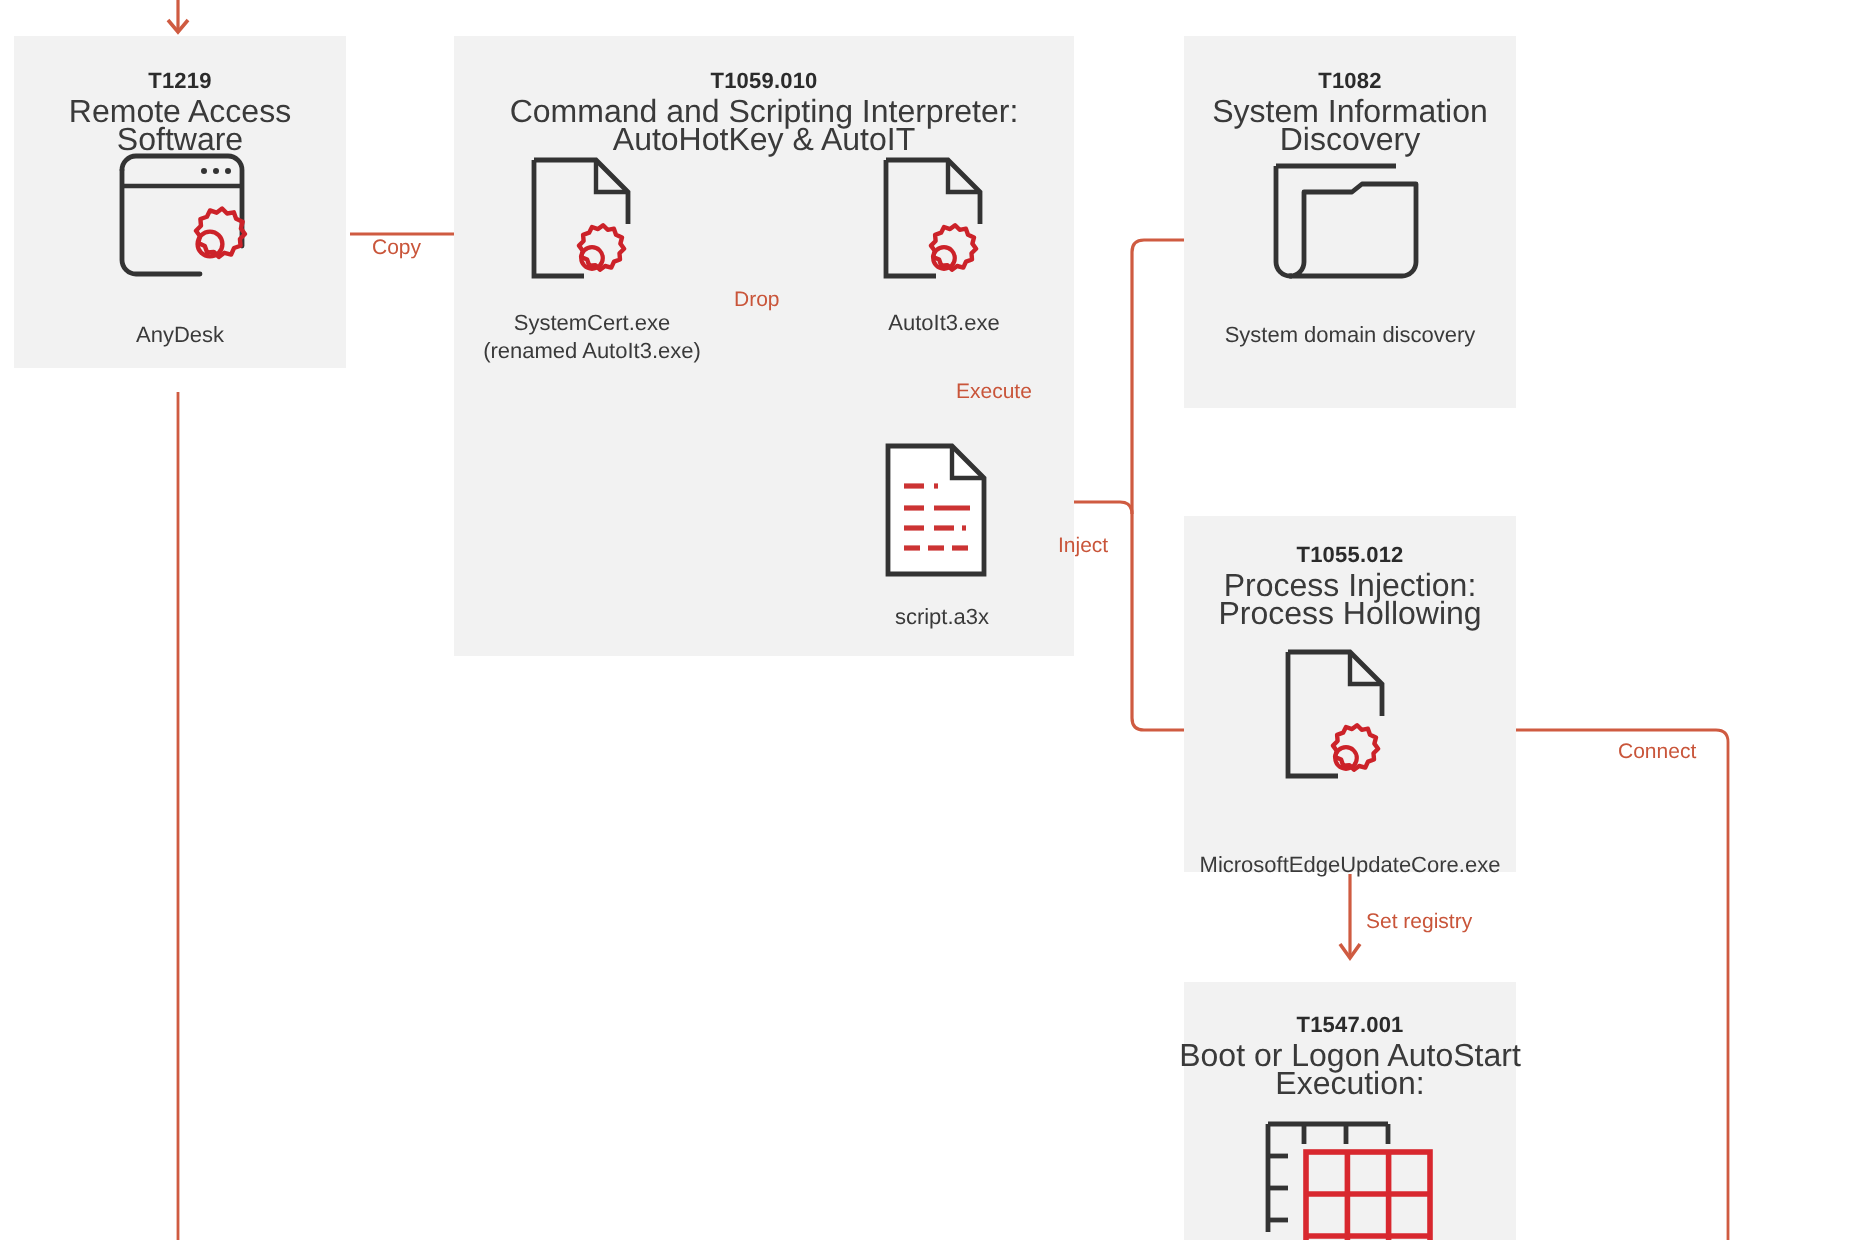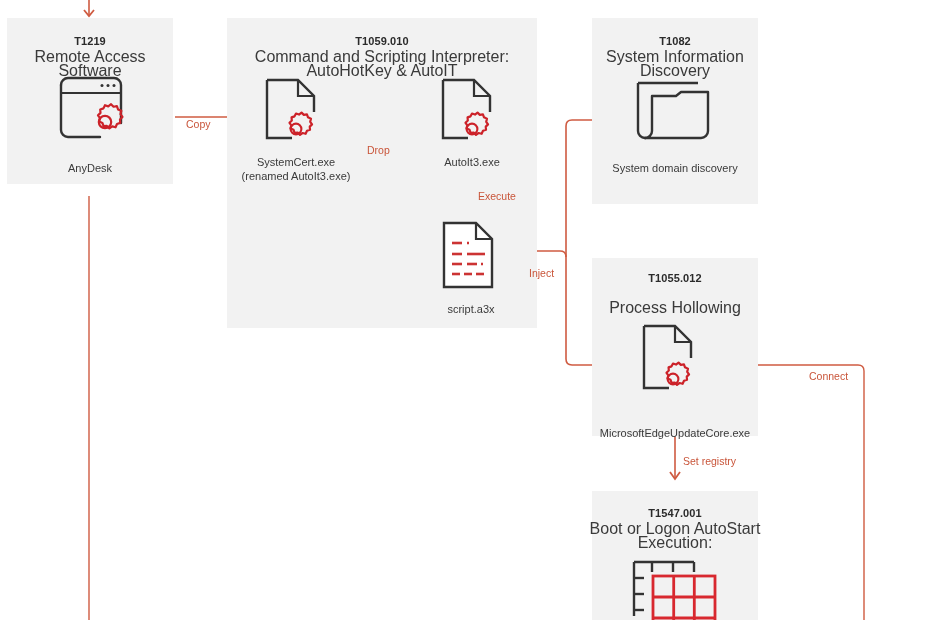--- a/index.html
+++ b/index.html
@@ -225,20 +225,21 @@
       <path d="M4,4 L64,4" fill="none" stroke="#333" stroke-width="2.4"></path>
       <path d="M4,4 L4,52 a7,7 0 0 0 7,7 L12,59" fill="none" stroke="#333" stroke-width="2.4"></path>
       <path d="M11,59 a7,7 0 0 0 7,-7 L18,17 L42,17 L47,13 L74,13 L74,52 a7,7 0 0 1 -7,7 L11,59 Z" fill="none" stroke="#333" stroke-width="2.4" stroke-linejoin="round"></path>
     </svg>
   </div>
   <div class="node-caption" style="left:592px; top:161px; width:166px;">System domain discovery</div>
 
   <div class="panel" style="left:592px; top:258px; width:166px; height:178px;">
   </div>
   <div class="panel-title" style="left:592px; top:272px; width:166px;">T1055.012</div>
+  <div class="panel-sub" style="left:592px; top:287px; width:166px;">Process Injection:</div>
   <div class="panel-sub" style="left:592px; top:301px; width:166px;">Process Hollowing</div>
 
   <div class="icon" style="left:639px; top:322px; width:68px; height:78px;">
     <svg width="68" height="78" viewBox="0 0 68 78">
       <path d="M5,4 L36,4 L52,20 L52,36" fill="none" stroke="#333" stroke-width="2.4" stroke-linejoin="miter"></path>
       <path d="M5,4 L5,66 L30,66" fill="none" stroke="#333" stroke-width="2.4"></path>
       <path d="M36,4 L36,20 L52,20" fill="none" stroke="#333" stroke-width="2.2"></path>
       <g transform="translate(34,57)">
         <path d="M0,-15.5 l3.0,1.05 2.55,-1.95 2.3,2.3 3.1,-0.55 1.05,3.0 3.0,1.35 -0.8,3.1 1.85,2.55 -2.3,2.3 0.25,3.1 -3.0,1.05 -1.35,3.0 -3.1,-0.8 -2.55,1.85 -2.3,-2.3 -3.1,0.25 -1.05,-3.0 -3.0,-1.35 0.8,-3.1 -1.85,-2.55 2.3,-2.3 -0.25,-3.1 3.0,-1.05 z" fill="none" stroke="#cc2229" stroke-width="2.2" stroke-linejoin="round"></path>
         <circle cx="0" cy="0" r="5.4" fill="none" stroke="#cc2229" stroke-width="2.1"></circle>

